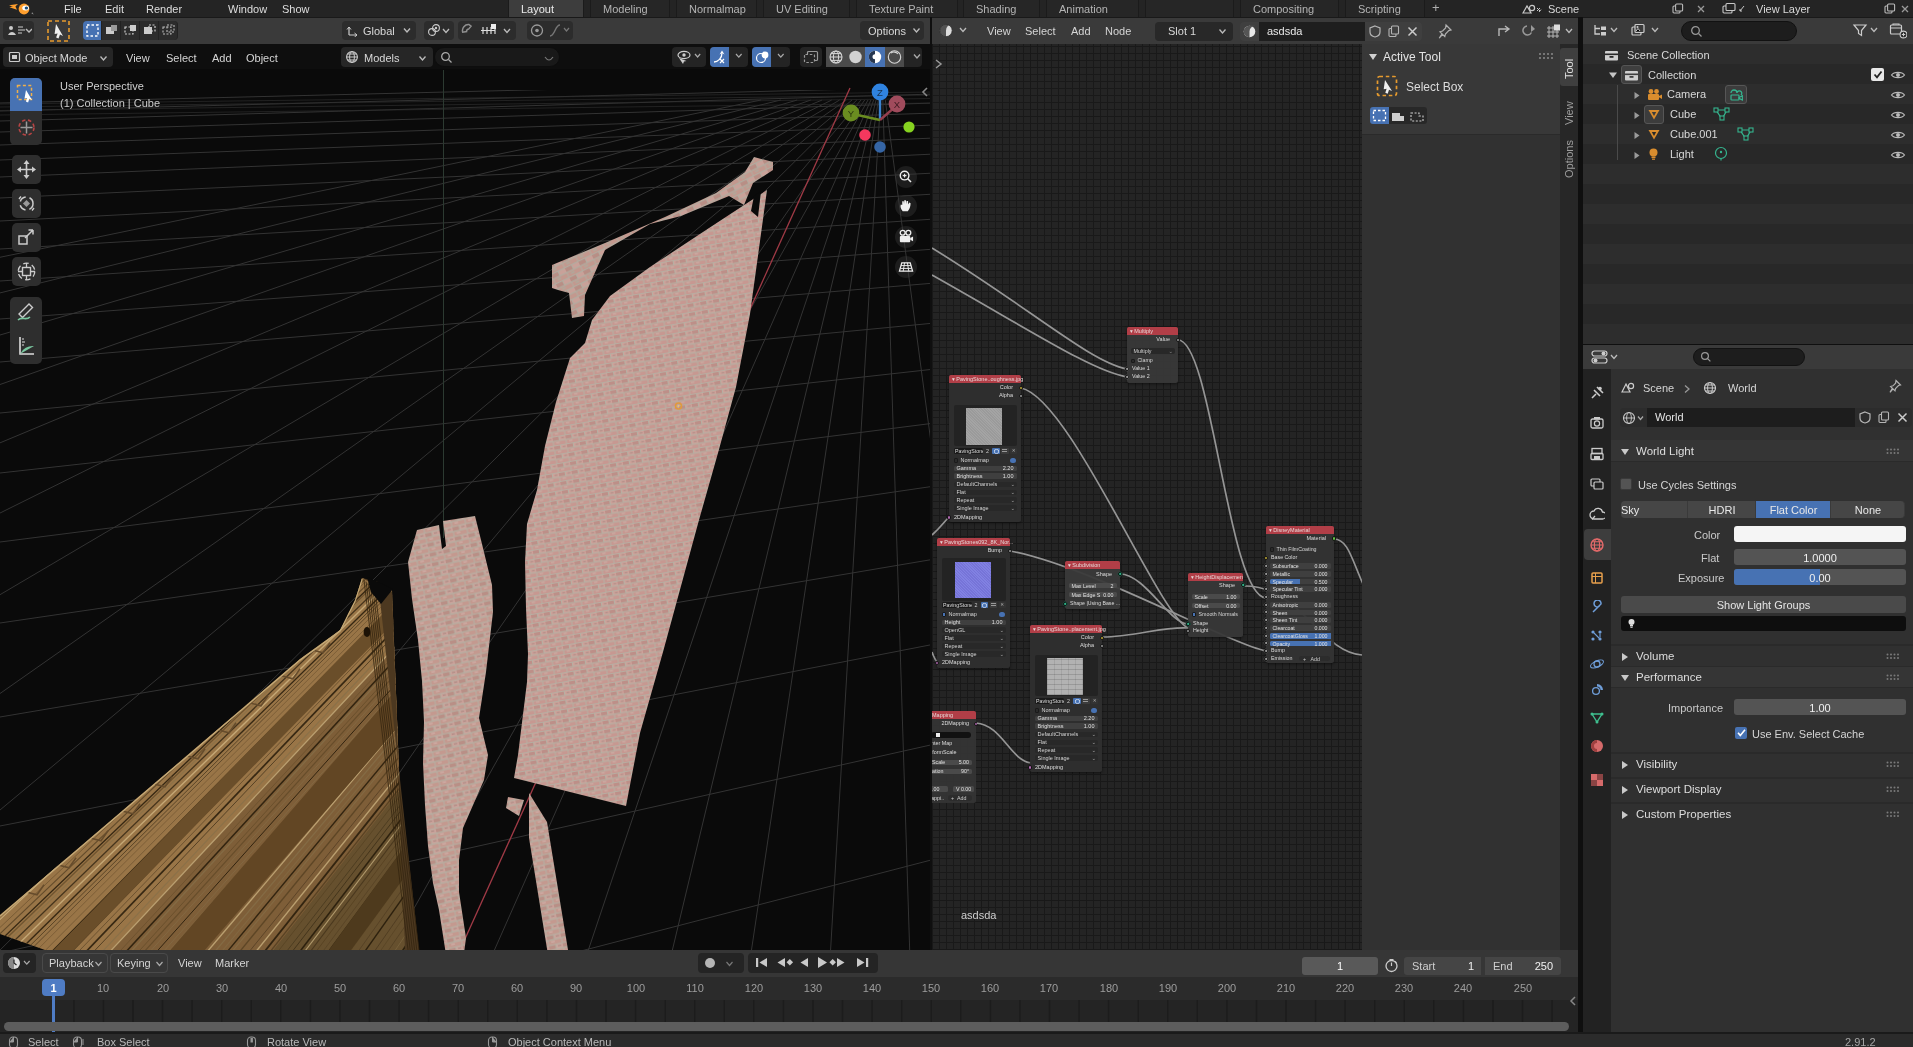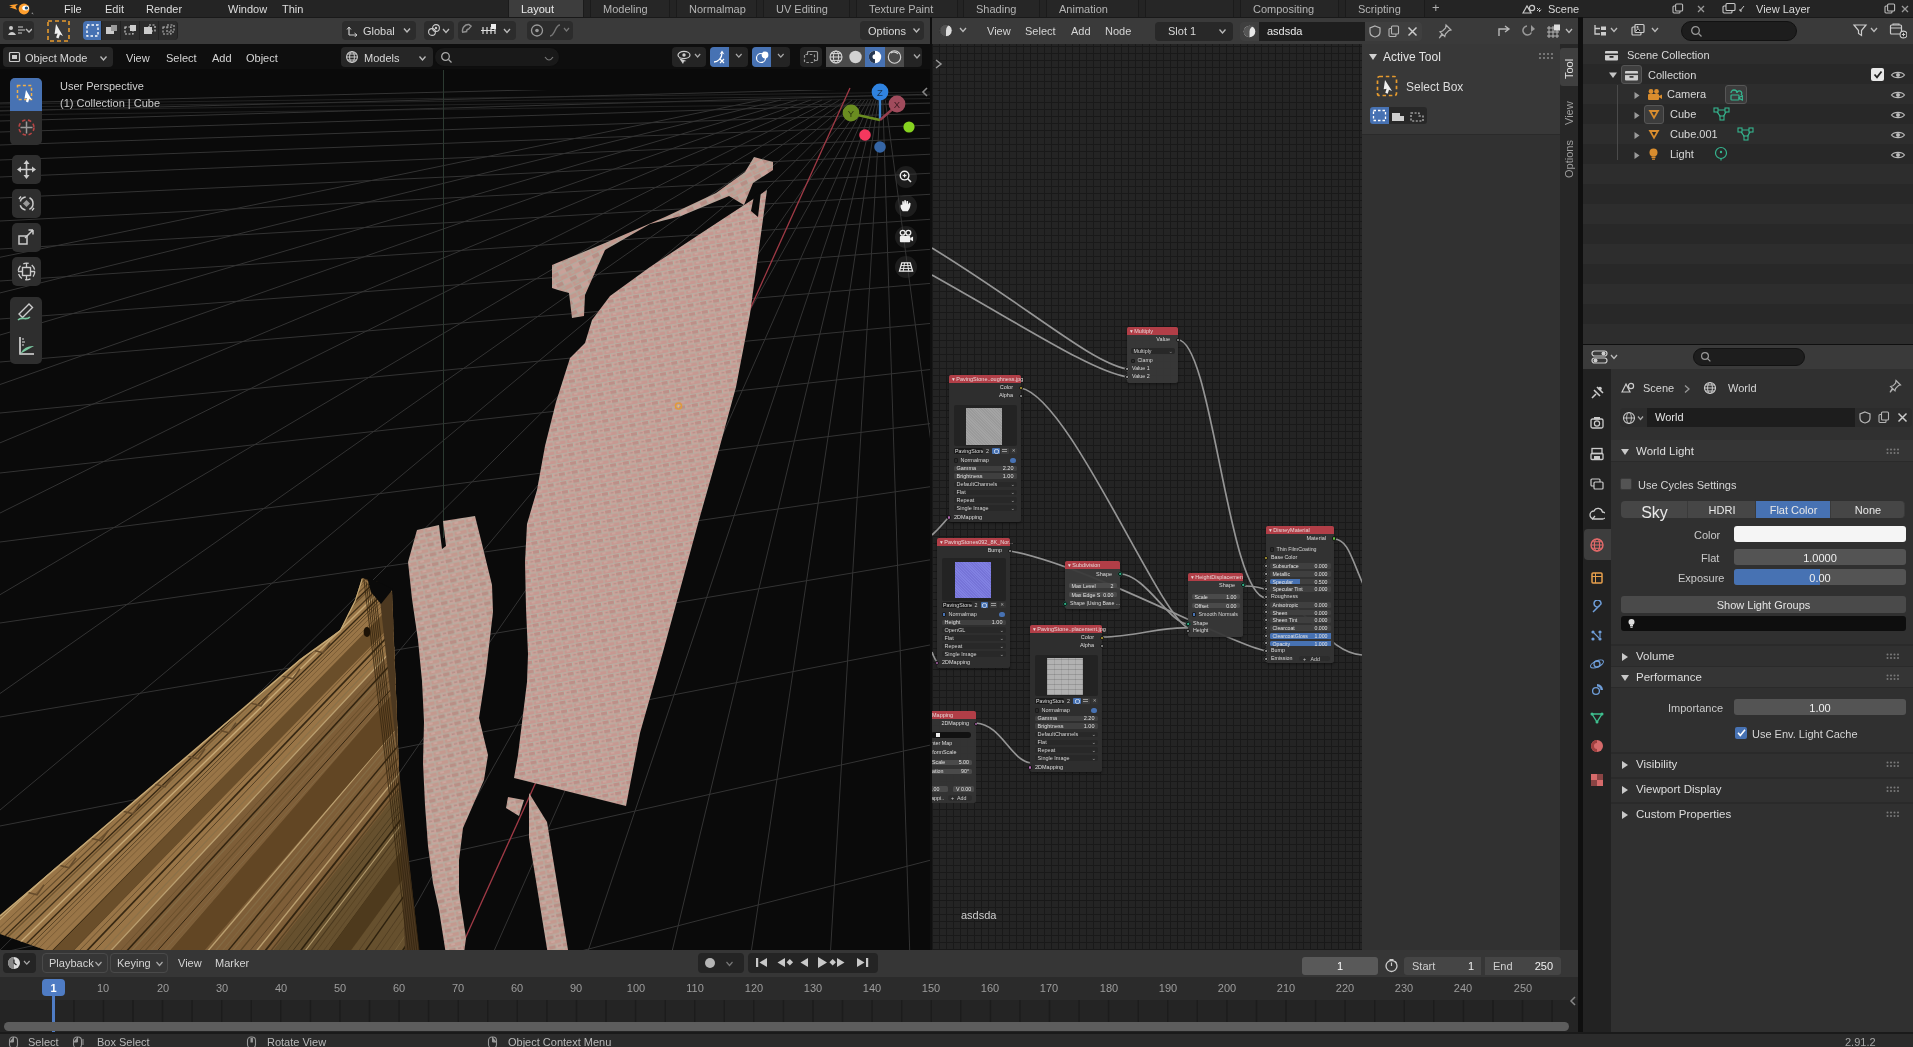--- a/index.html
+++ b/index.html
@@ -14,21 +14,21 @@
 <path d="M1.5,5.2 L9,7.8 L7,3.8Z" fill="#ff9f2e"></path>
 <circle cx="16" cy="7" r="5.4" fill="#ff9f2e"></circle>
 <ellipse cx="17.6" cy="5.9" rx="3.4" ry="2.5" fill="#fff"></ellipse>
 <ellipse cx="18.4" cy="6" rx="1.7" ry="1.5" fill="#1e4f7a"></ellipse>
 <path d="M23.5,11.5 l2.2,1 l-1.5,-2.2Z" fill="#9a9a9a"></path>
       </svg>
       <span class="t " style="left:64px;top:4px;font-size:11px;color:#dedede;">File</span>
       <span class="t " style="left:105px;top:4px;font-size:11px;color:#dedede;">Edit</span>
       <span class="t " style="left:146px;top:4px;font-size:11px;color:#dedede;">Render</span>
       <span class="t " style="left:228px;top:4px;font-size:11px;color:#dedede;">Window</span>
-      <span class="t " style="left:282px;top:4px;font-size:11px;color:#dedede;">Thin</span>
+      <span class="t " style="left:282px;top:4px;font-size:11px;color:#dedede;">Show</span>
       <div class="" style="left:508px;top:0px;width:76px;height:17px;background:#3d3d3d;border-right:1px solid #1b1b1b;border-left:1px solid #1b1b1b"></div>
       <span class="t " style="left:521px;top:4px;font-size:11px;color:#eaeaea;">Layout</span>
       <div class="" style="left:590px;top:0px;width:80px;height:17px;background:#262626;border-right:1px solid #1b1b1b;border-left:1px solid #1b1b1b"></div>
       <span class="t " style="left:603px;top:4px;font-size:11px;color:#b4b4b4;">Modeling</span>
       <div class="" style="left:676px;top:0px;width:81px;height:17px;background:#262626;border-right:1px solid #1b1b1b;border-left:1px solid #1b1b1b"></div>
       <span class="t " style="left:689px;top:4px;font-size:11px;color:#b4b4b4;">Normalmap</span>
       <div class="" style="left:763px;top:0px;width:87px;height:17px;background:#262626;border-right:1px solid #1b1b1b;border-left:1px solid #1b1b1b"></div>
       <span class="t " style="left:776px;top:4px;font-size:11px;color:#b4b4b4;">UV Editing</span>
       <div class="" style="left:856px;top:0px;width:102px;height:17px;background:#262626;border-right:1px solid #1b1b1b;border-left:1px solid #1b1b1b"></div>
       <span class="t " style="left:869px;top:4px;font-size:11px;color:#b4b4b4;">Texture Paint</span>
@@ -1247,21 +1247,21 @@
         <circle cx="12" cy="1.5" r="1"></circle>
 <circle cx="1.5" cy="5" r="1"></circle>
         <circle cx="5" cy="5" r="1"></circle>
         <circle cx="8.5" cy="5" r="1"></circle>
         <circle cx="12" cy="5" r="1"></circle>
       </g>
     </svg>
     <div class="" style="left:1620px;top:478px;width:12px;height:12px;background:#545454;border-radius:2px;border:1px solid #3a3a3a"></div>
     <span class="t " style="left:1638px;top:480px;font-size:11px;color:#d5d5d5;">Use Cycles Settings</span>
     <div class="" style="left:1621px;top:501px;width:67px;height:17px;background:#464646;border-radius:4px 0 0 4px;border-right:1px solid #3a3a3a"></div>
-    <span class="t" style="left:1621px;top:505px;width:67px;font-size:16px;color:#e8e8e8;text-align:center;display:block">Sky</span>
+    <span class="t" style="left:1621px;top:505px;width:67px;font-size:11px;color:#e8e8e8;display:block">Sky</span>
     <div class="" style="left:1688px;top:501px;width:68px;height:17px;background:#464646;;border-right:1px solid #3a3a3a"></div>
     <span class="t" style="left:1688px;top:505px;width:68px;font-size:11px;color:#e8e8e8;text-align:center;display:block">HDRI</span>
     <div class="" style="left:1756px;top:501px;width:75px;height:17px;background:#4772b3;;border-right:1px solid #3a3a3a"></div>
     <span class="t" style="left:1756px;top:505px;width:75px;font-size:11px;color:#e8e8e8;text-align:center;display:block">Flat Color</span>
     <div class="" style="left:1831px;top:501px;width:74px;height:17px;background:#464646;border-radius:0 4px 4px 0;border-right:1px solid #3a3a3a"></div>
     <span class="t" style="left:1831px;top:505px;width:74px;font-size:11px;color:#e8e8e8;text-align:center;display:block">None</span>
     <span class="t " style="left:1694px;top:530px;font-size:11px;color:#cacaca;">Color</span>
     <div class="" style="left:1734px;top:526px;width:172px;height:16px;background:#f5f5f5;border-radius:3px"></div>
     <span class="t " style="left:1701px;top:553px;font-size:11px;color:#cacaca;">Flat</span>
     <div class="" style="left:1734px;top:549px;width:172px;height:16px;background:#545454;border-radius:3px"></div>
@@ -1312,21 +1312,21 @@
         <circle cx="12" cy="5" r="1"></circle>
       </g>
     </svg>
     <span class="t " style="left:1668px;top:703px;font-size:11px;color:#cacaca;">Importance</span>
     <div class="" style="left:1734px;top:699px;width:172px;height:16px;background:#545454;border-radius:3px"></div>
     <span class="t" style="left:1734px;top:703px;width:172px;font-size:11px;color:#f0f0f0;text-align:center;display:block">1.00</span>
     <div class="" style="left:1735px;top:727px;width:12px;height:12px;background:#4772b3;border-radius:2px"></div>
     <svg style="left:1737px;top:729px" width="9" height="8" viewBox="0 0 9 8">
       <path d="M1,3.8 l2.3,2.6 L8,0.8" stroke="#fff" stroke-width="1.6" fill="none"></path>
     </svg>
-    <span class="t " style="left:1752px;top:729px;font-size:11px;color:#d5d5d5;">Use Env. Light Cache</span>
+    <span class="t " style="left:1752px;top:729px;font-size:11px;color:#d5d5d5;">Use Env. Select Cache</span>
     <div class="" style="left:1611px;top:752px;width:302px;height:2px;background:#2a2a2a"></div>
     <svg style="left:1620px;top:760px" width="10" height="10" viewBox="0 0 10 10">
       <path d="M2,1 l6,4 l-6,4Z" fill="#c9c9c9"></path>
     </svg>
     <span class="t " style="left:1636px;top:759px;font-size:11.5px;color:#dddddd;">Visibility</span>
     <svg style="left:1886px;top:761px" width="14" height="7" viewBox="0 0 14 7">
 <g fill="#7a7a7a">
         <circle cx="1.5" cy="1.5" r="1"></circle>
         <circle cx="5" cy="1.5" r="1"></circle>
         <circle cx="8.5" cy="1.5" r="1"></circle>

